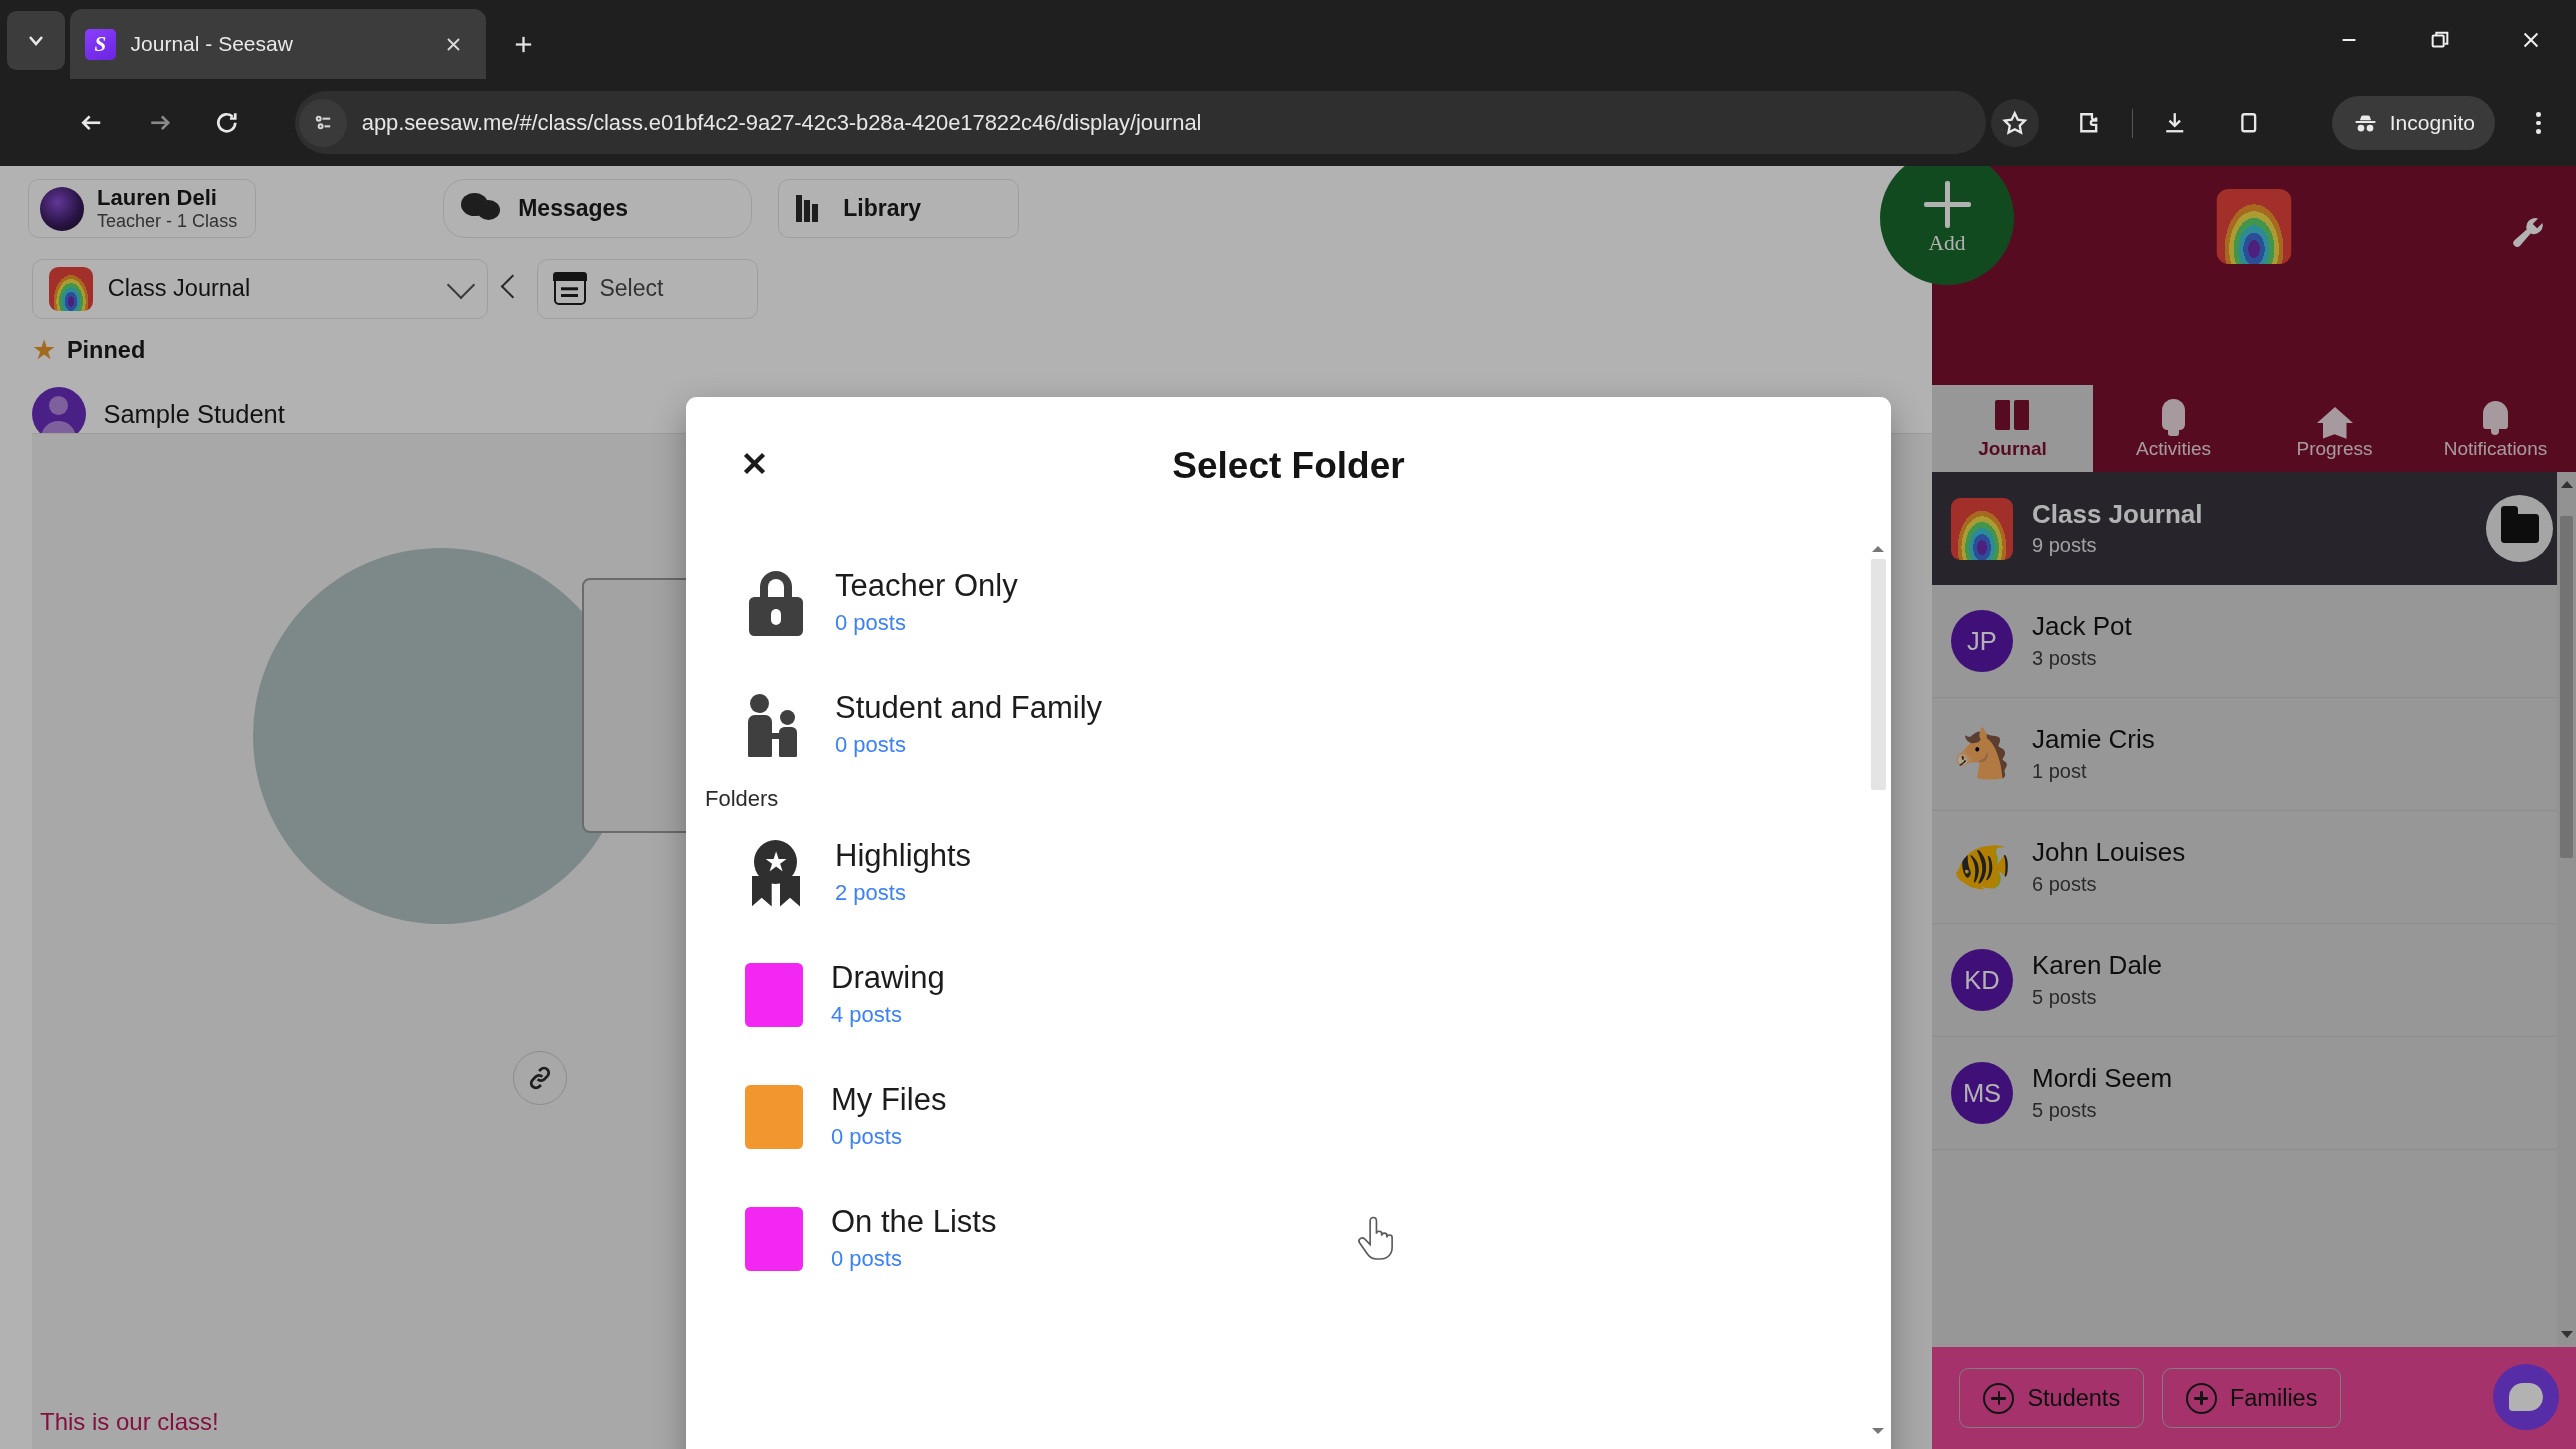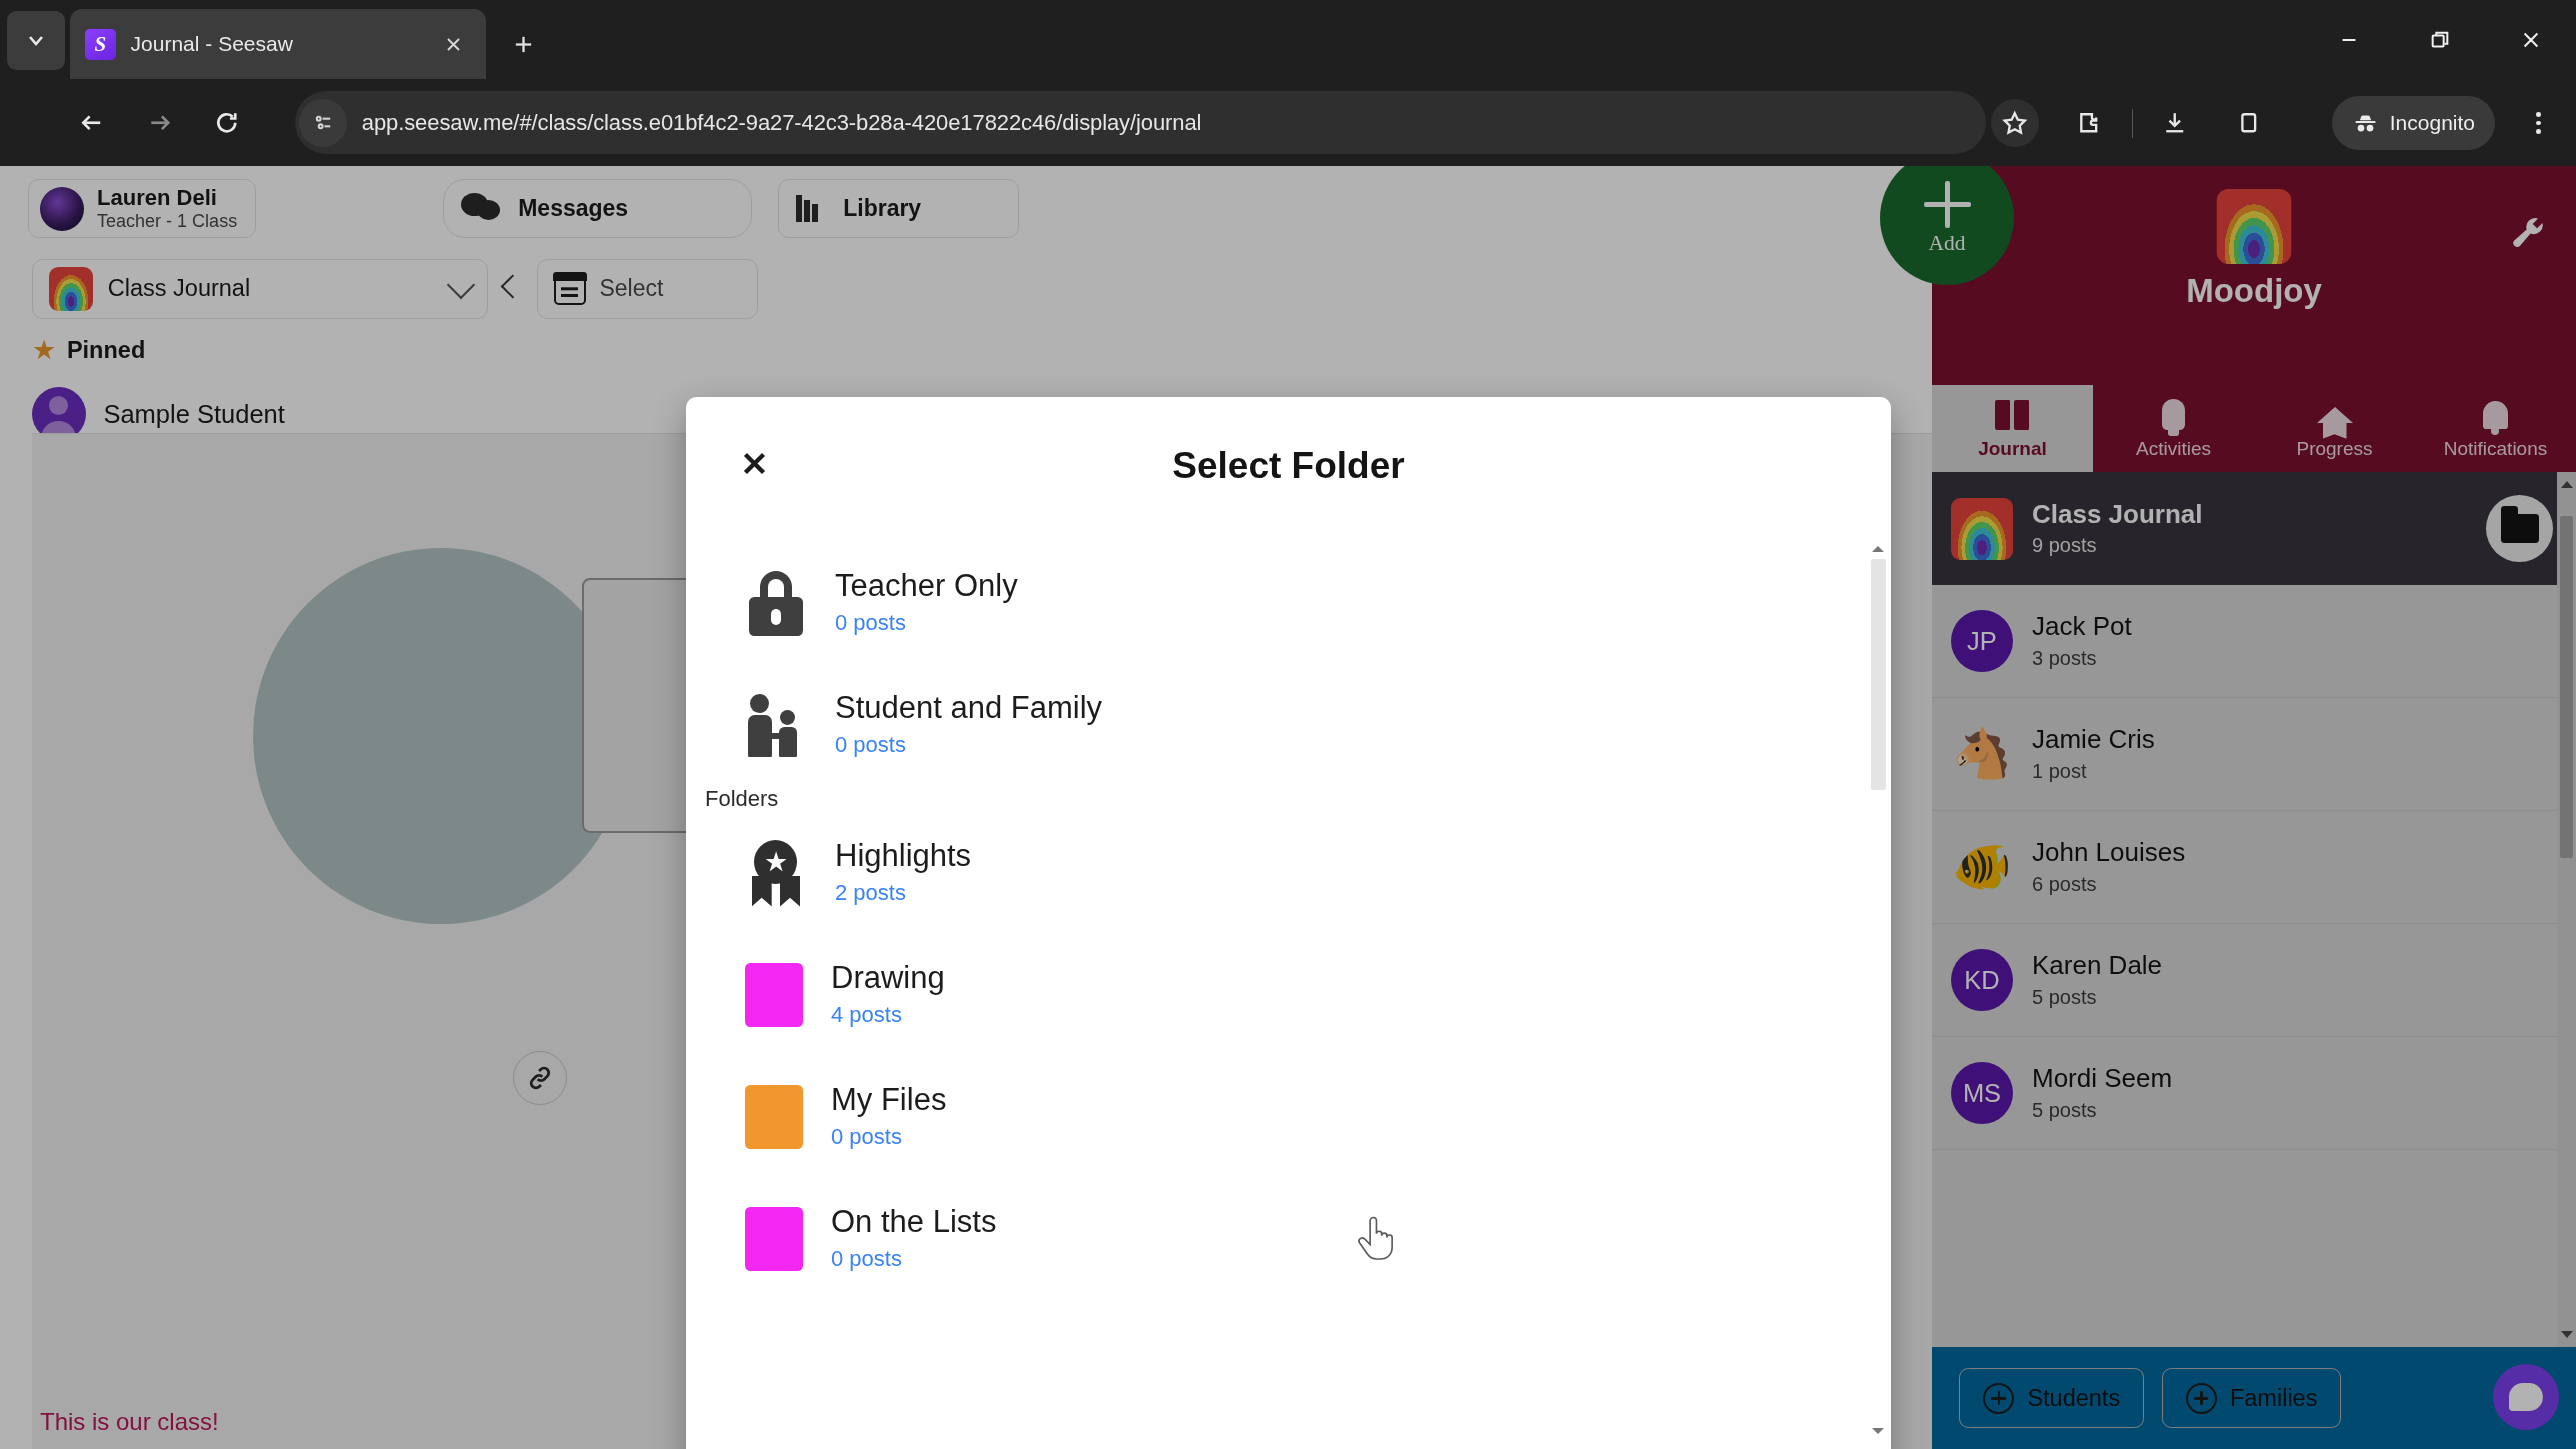--- a/index.html
+++ b/index.html
@@ -235,21 +235,21 @@
   
   #sidebar-scrollbar { position: absolute; right: 0; top: 306px; bottom: 102px; width: 19px; background: #d2d2d2; z-index: 5; }
   #sidebar-scrollbar .thumb { position: absolute; top: 44px; left: 2.7px; width: 13.4px; height: 342px; background: #a5a5a5; border-radius: 2px; }
   #sidebar-scrollbar .ar { position:absolute; left: 0; right: 0; height: 19px; display:flex; align-items:center; justify-content:center; }
   #sidebar-scrollbar .ar.up { top: 2.7px; }
   #sidebar-scrollbar .ar.down { bottom: 2.7px; }
   #sidebar-scrollbar .ar i { width: 0; height: 0; border-left: 6px solid transparent; border-right: 6px solid transparent; }
   #sidebar-scrollbar .ar.up i { border-bottom: 7.4px solid #4a4a4a; }
   #sidebar-scrollbar .ar.down i { border-top: 7.4px solid #4a4a4a; }
 
-  #sidebar-footer { position: absolute; left: 0; right: 0; bottom: 0; height: 102px; background: #0369a1;
+  #sidebar-footer { position: absolute; left: 0; right: 0; bottom: 0; height: 102px; background: #ec4899;
                     display: flex; align-items: center; gap: 17.4px; padding: 0 27px; }
   .pill-btn { height: 60px; border: 0.7px solid #b6b6b6; border-radius: 9.4px; background: transparent;
               display: flex; align-items: center; gap: 13.4px; padding: 0 23px; }
   .pill-btn .circ { width: 31px; height: 31px; border: 2px solid #1e1e1e; border-radius: 50%; position: relative; flex:0 0 auto;}
   .pill-btn .circ::before, .pill-btn .circ::after { content:''; position:absolute; background:#1e1e1e; border-radius:1.3px; }
   .pill-btn .circ::before { left: 12.7px; top: 6px; width: 2.7px; height: 14.8px; }
   .pill-btn .circ::after { top: 12.7px; left: 6px; height: 2.7px; width: 14.8px; }
   .pill-btn .plbl { font-size: 23.5px; color: #141414; }
   #chat-fab { position: absolute; right: 17.4px; bottom: 19px; width: 66px; height: 66px; border-radius: 50%;
               background: #7b3ff0; display: flex; align-items: center; justify-content: center; }
@@ -502,21 +502,20 @@
     </div>
   </div>
 
   <div id="app-right">
     <div id="class-header">
       <div id="add-button">
         <div class="plus"></div>
         <div class="lbl">Add</div>
       </div>
       <div id="class-avatar"></div>
-      <div id="class-name">Moodjoy</div>
       <div id="wrench-button">
         <svg viewBox="0 0 24 24">
           <path d="M21.2 5.5l-3.3 3.3-2.7-2.7 3.3-3.3a5.5 5.5 0 0 0-7 6.8L4 16.1a2.4 2.4 0 0 0 3.4 3.4l6.5-7.5a5.5 5.5 0 0 0 7.3-6.5z"></path>
         </svg>
       </div>
     </div>
 
     <div id="right-tabs">
       <div class="rtab active">
         <div class="ic">

